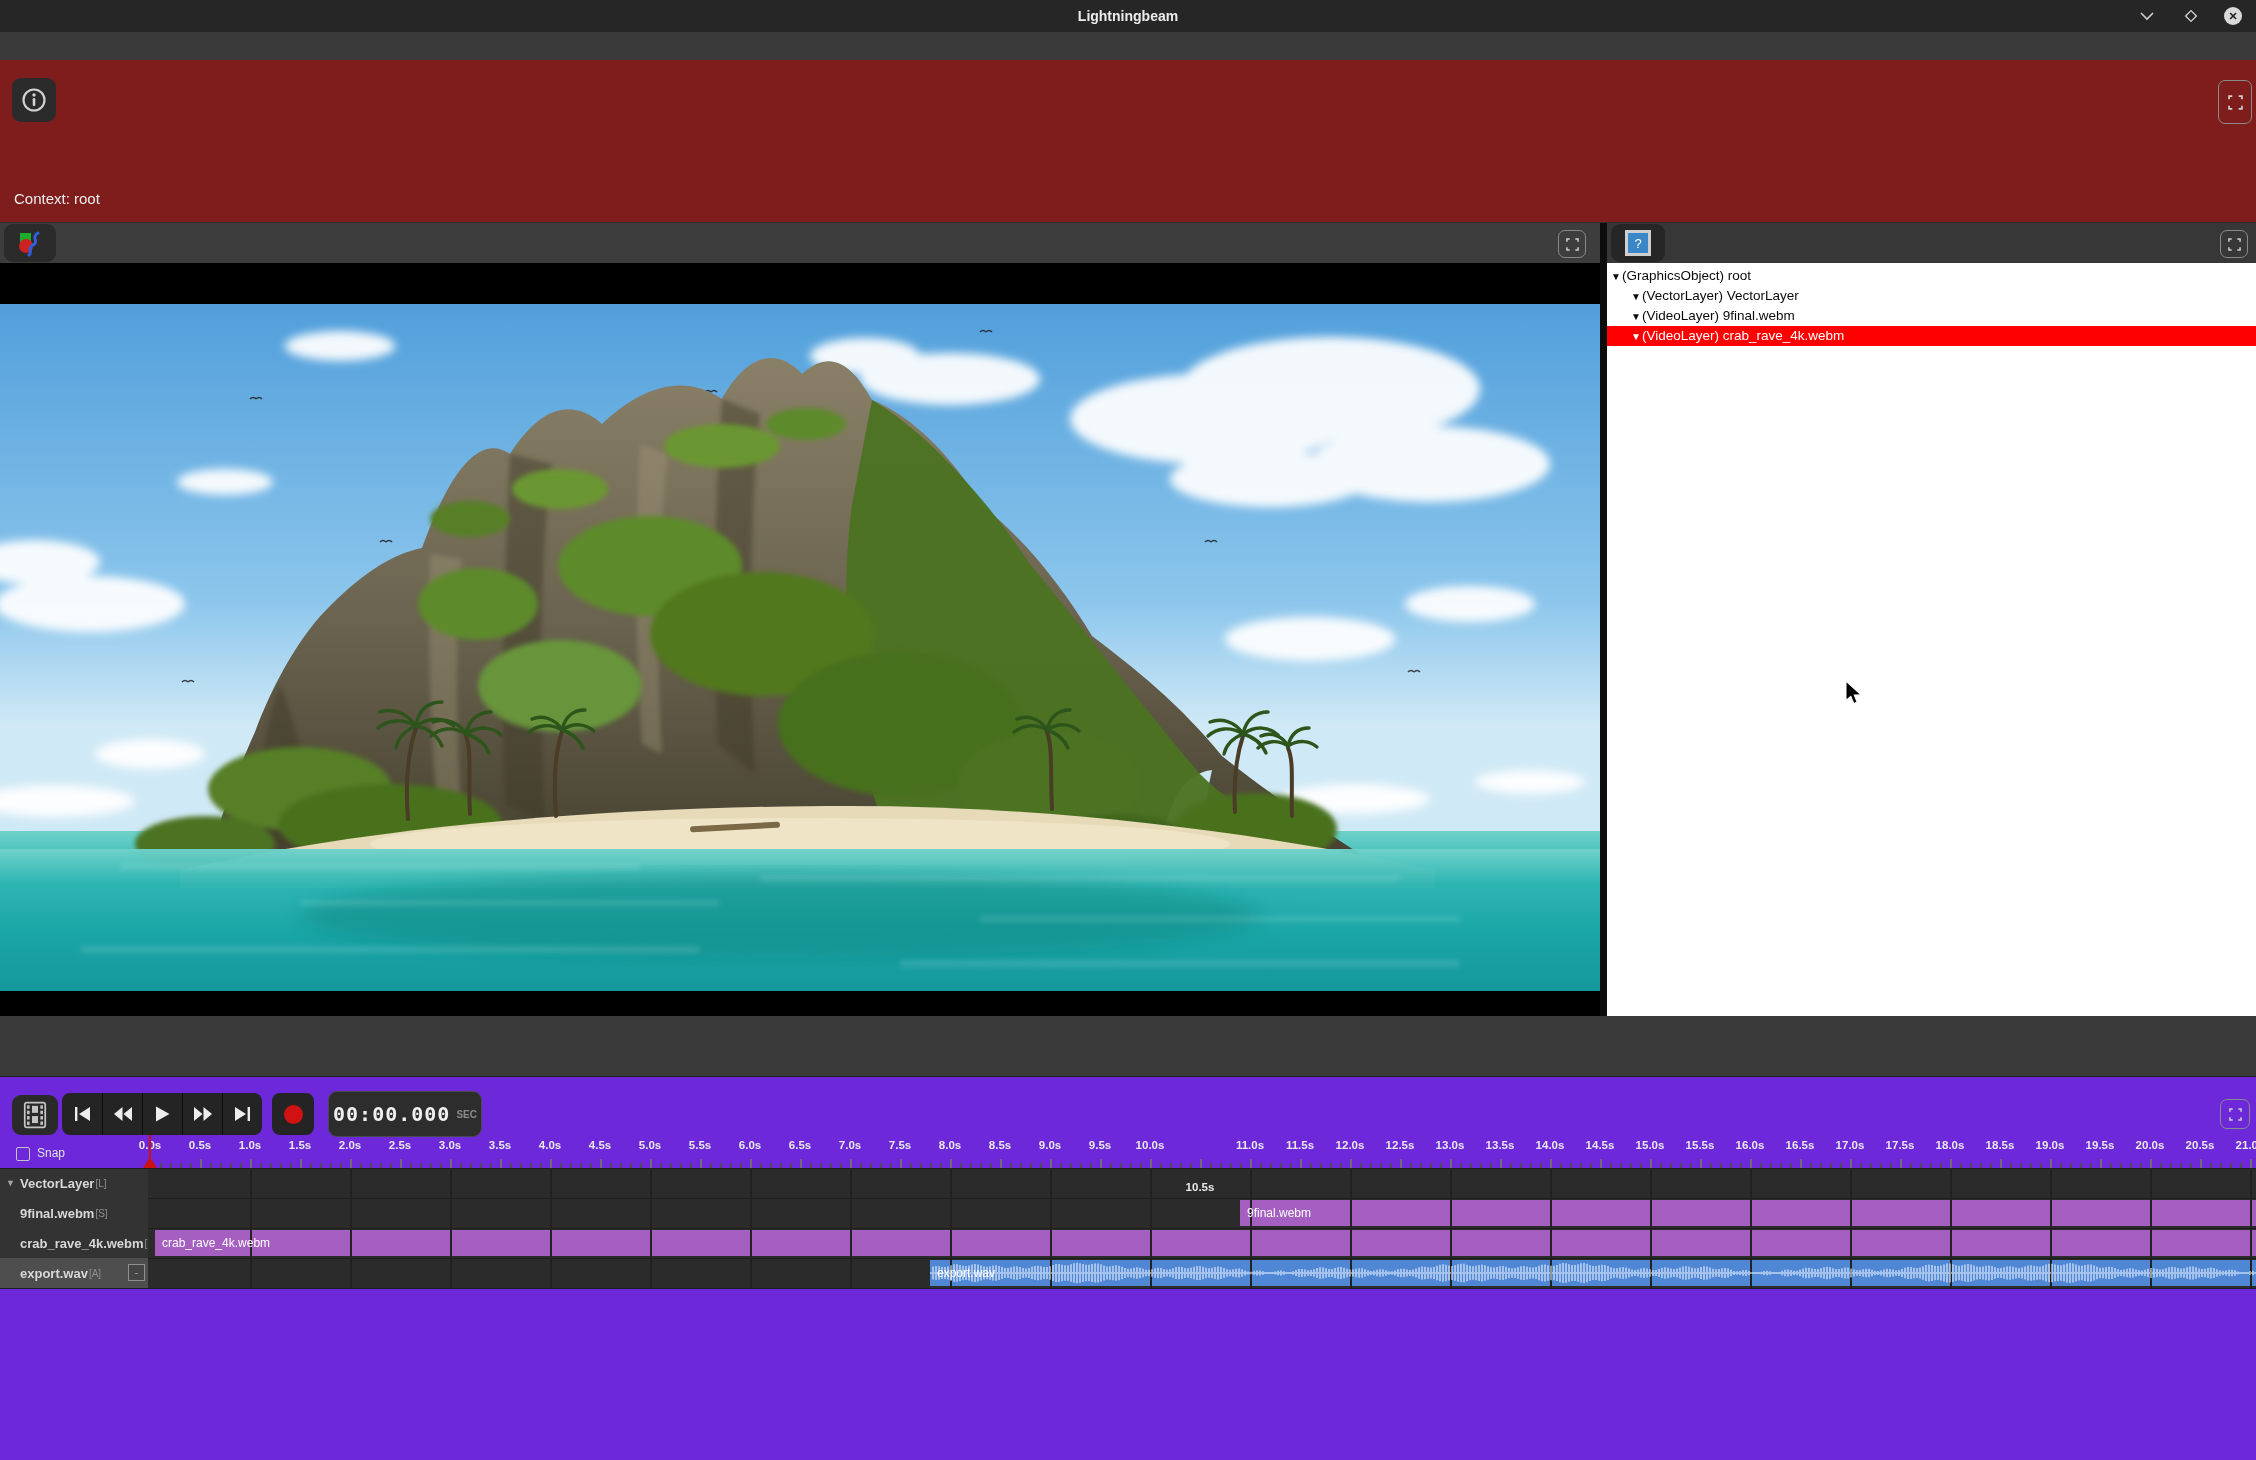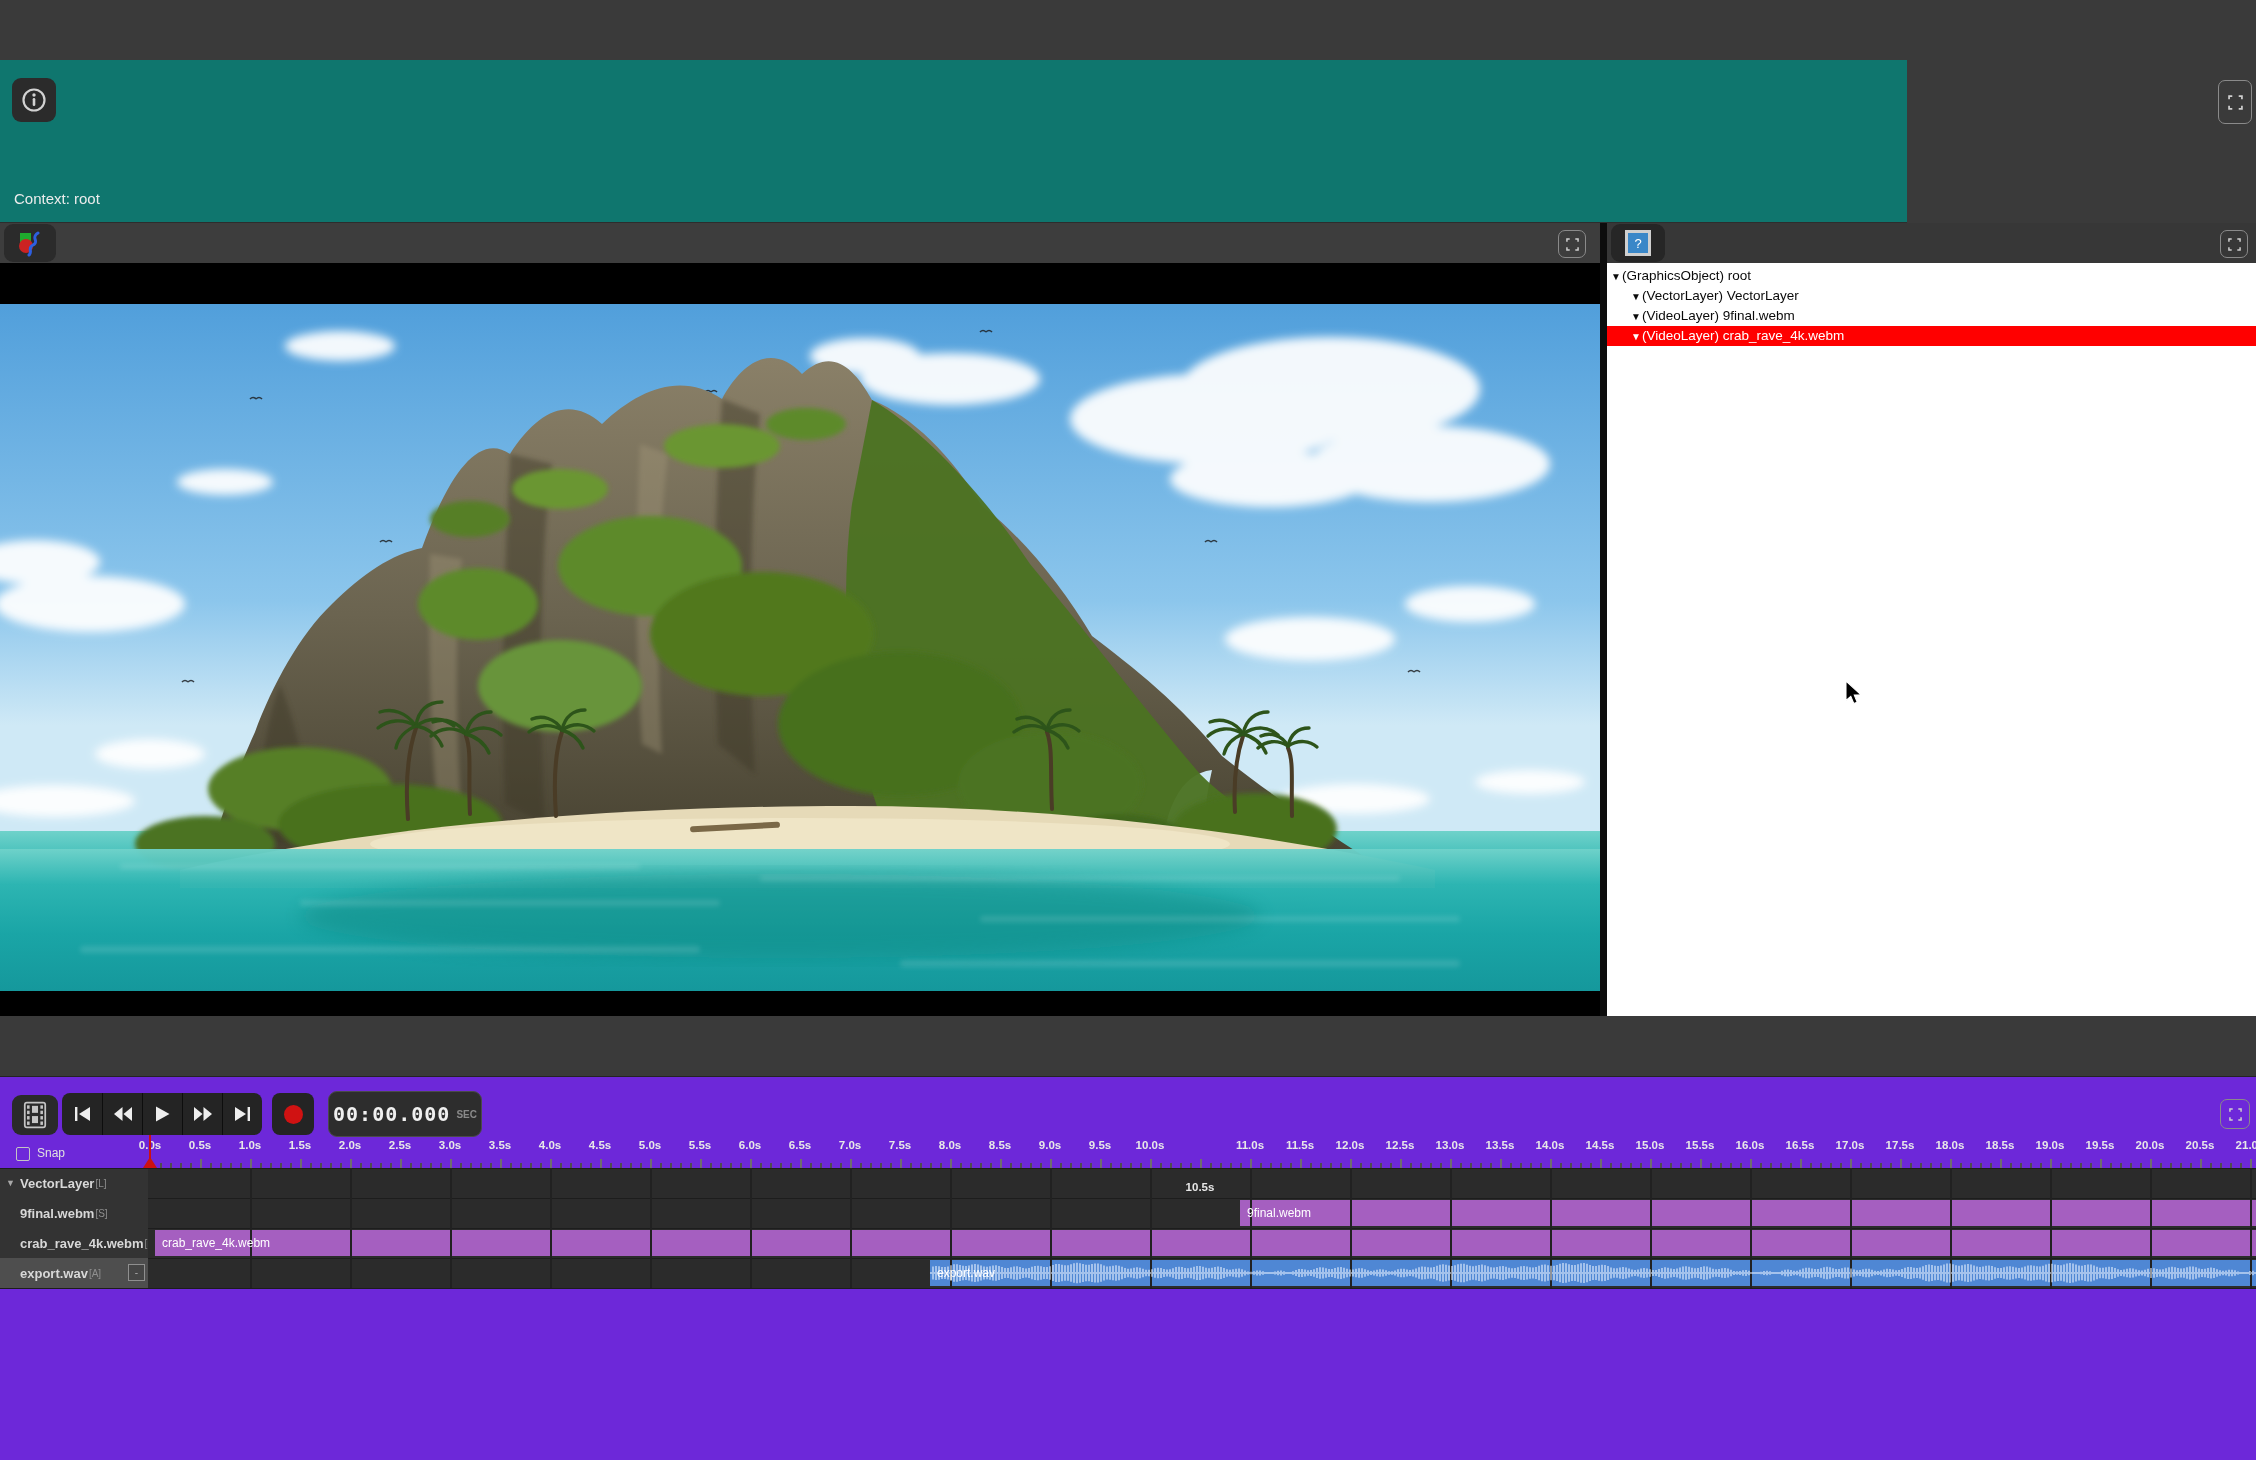--- a/index.html
+++ b/index.html
@@ -16,21 +16,21 @@
     justify-content:center; }
   #win-close-bg { width:18px; height:18px; border-radius:50%; background:#d9d9d9;
     color:#262626; font-size:11px; font-weight:bold; line-height:18px; text-align:center; }
 
   
   #menubar { left:0; top:32px; width:2256px; height:28px; background:#313131;
     display:flex; align-items:center; padding-left:6px; }
   .menu-item { color:#e2e2e2; font-size:13.5px; padding:0 12px; line-height:28px; }
 
   
-  #infopanel { left:0; top:60px; width:1907px; height:163px; background:#0f766e;
+  #infopanel { left:0; top:60px; width:2256px; height:163px; background:#7f1d1d;
     border-bottom:1px solid #2d2d2d; }
   .tool-btn { background:#2b2b2b; border-radius:9px; display:flex;
     align-items:center; justify-content:center; }
   .expand-btn { border:1px solid #8a8a8a; border-radius:7px; display:flex;
     align-items:center; justify-content:center; background:transparent; }
   #context-label { left:14px; top:130px; color:#ececec; font-size:15px; }
   #selobj-label { left:14px; top:167px; color:#ececec; font-size:15px; }
   #selobj-input { left:163px; top:164px; width:150px; height:31px; background:#1c1c1c;
     border:none; border-radius:15px; color:#ddd; padding:0 12px; font-size:13px; }
 
@@ -102,20 +102,36 @@
   .clip svg { position:absolute; left:0; top:0; z-index:1; }
   #playhead-line { left:149px; top:58px; width:2px; height:33px; }
   #playhead-tri { left:143px; top:80px; width:0; height:0;
     border-left:7px solid transparent; border-right:7px solid transparent; }
 </style>
 </head>
 <body>
 
 <div id="app">
 
+  <div id="titlebar" class="abs">
+    <div id="title">Lightningbeam</div>
+    <div class="winbtn abs" style="left:2134px;">
+      <svg width="16" height="10" viewBox="0 0 16 10">
+        <polyline points="2,2 8,8 14,2" fill="none" stroke="#cfcfcf" stroke-width="1.6"></polyline>
+      </svg>
+    </div>
+    <div class="winbtn abs" style="left:2178px;">
+      <svg width="16" height="16" viewBox="0 0 16 16">
+        <rect x="4.2" y="4.2" width="7.6" height="7.6" fill="none" stroke="#cfcfcf" stroke-width="1.4" transform="rotate(45 8 8)"></rect>
+      </svg>
+    </div>
+    <div class="winbtn abs" style="left:2220px;">
+      <div id="win-close-bg">✕</div>
+    </div>
+  </div>
 
 
   <div id="infopanel" class="abs">
     <div class="tool-btn abs" style="left:12px; top:18px; width:44px; height:44px;">
       <svg width="26" height="26" viewBox="0 0 26 26">
         <circle cx="13" cy="13" r="10.5" fill="none" stroke="#d2d2d2" stroke-width="2.2"></circle>
         <circle cx="13" cy="8" r="1.7" fill="#d2d2d2"></circle>
         <rect x="11.7" y="11" width="2.6" height="8" rx="1.3" fill="#d2d2d2"></rect>
       </svg>
     </div>

